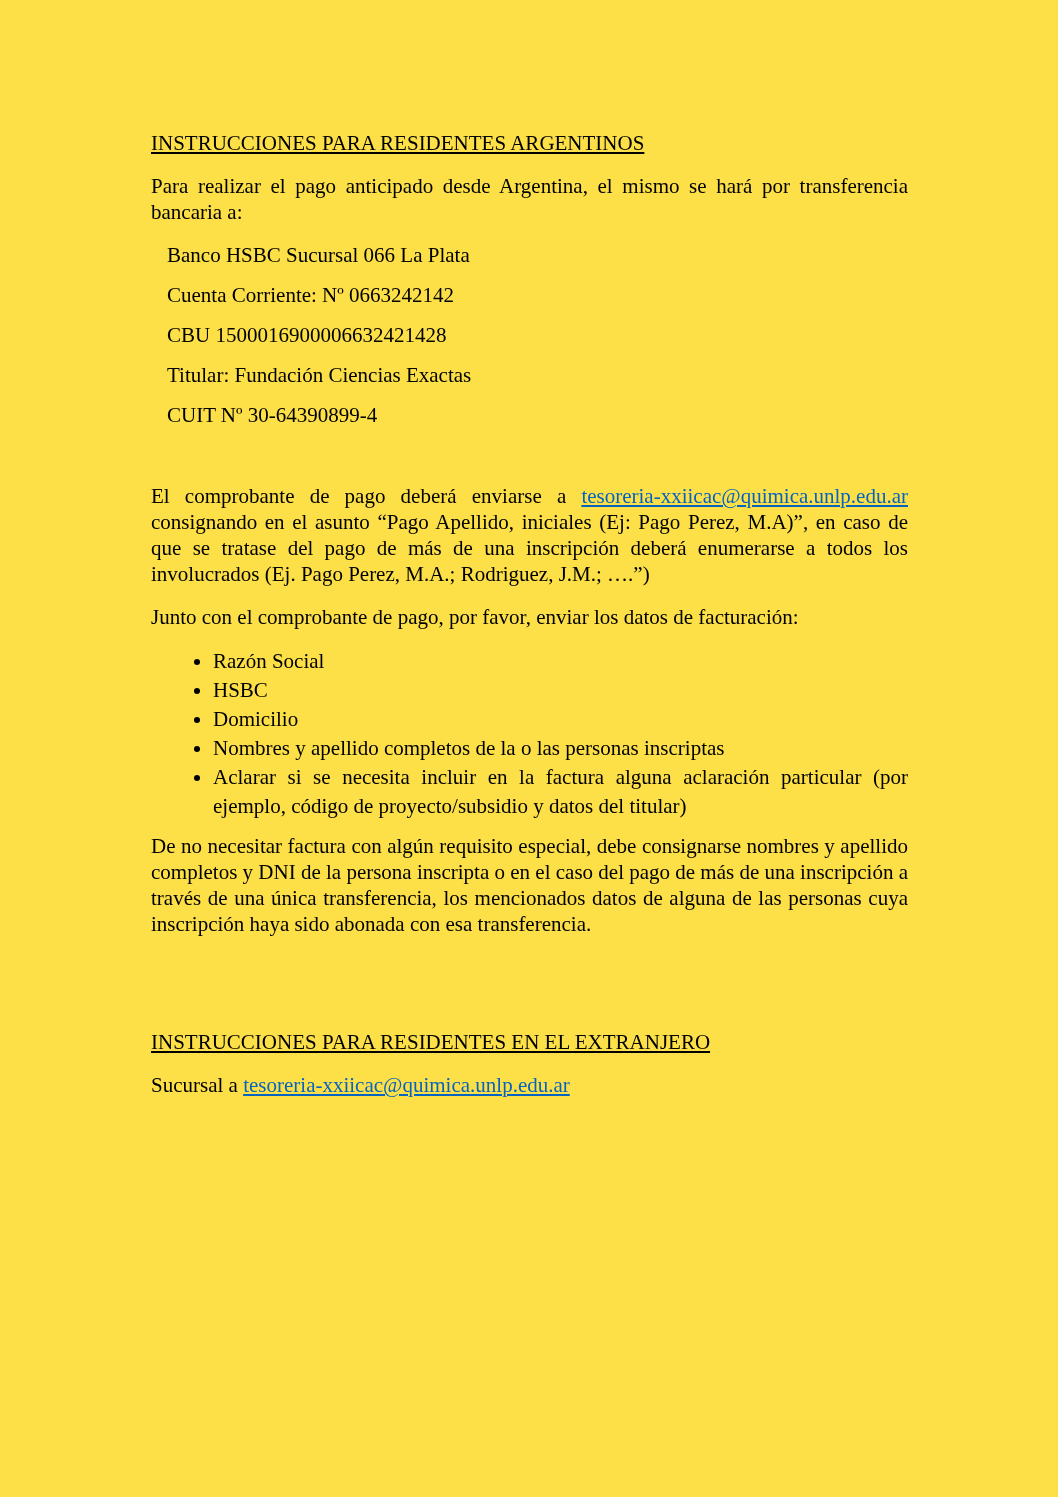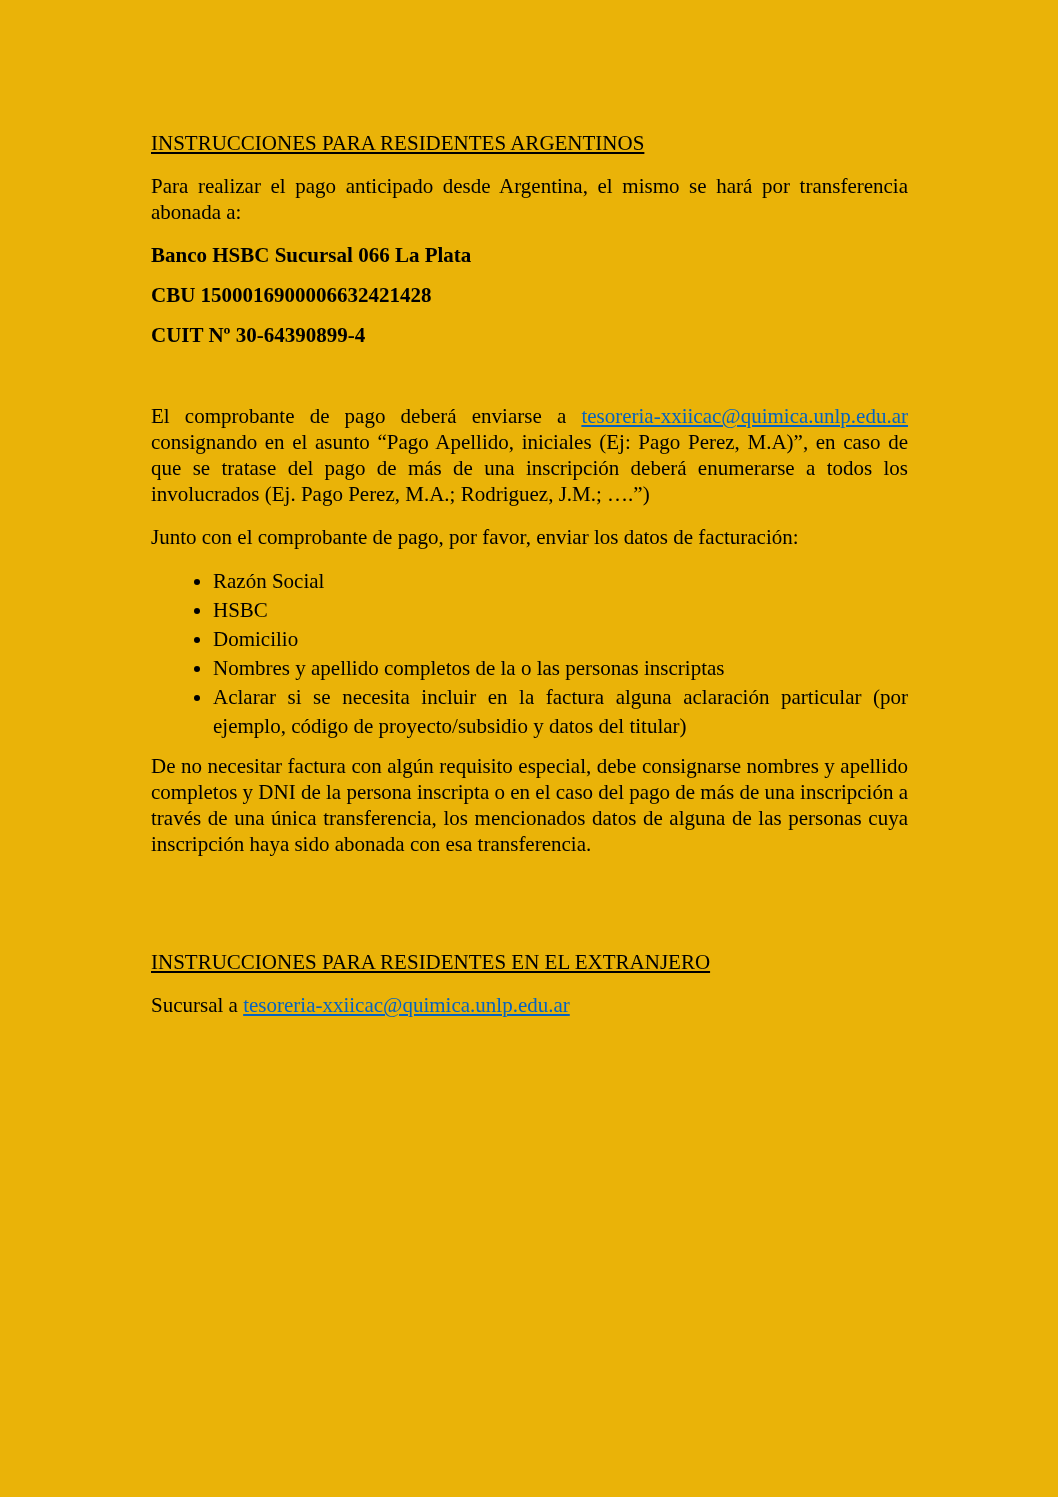--- a/index.html
+++ b/index.html
@@ -4,21 +4,21 @@
 <style>
   html, body {
     margin: 0;
     padding: 0;
     background: #ffffff;
   }
   .page {
     position: relative;
     width: 1058px;
     height: 1497px;
-    background: #eab308;
+    background: #fde047;
     box-sizing: border-box;
     padding: 130px 150px 0 151px;
     font-family: "Liberation Serif", serif;
     font-size: 21px;
     line-height: 26px;
     color: #000000;
     overflow: hidden;
   }
   .heading {
     font-size: 21px;
@@ -26,22 +26,22 @@
     text-decoration: underline;
     margin: 0 0 17px 0;
   }
   p {
     margin: 0 0 17px 0;
   }
   p.justify {
     text-align: justify;
   }
   p.bank-line {
-    font-weight: bold;
-    margin: 0 0 14px 0;
+    font-weight: normal;
+    margin: 0 0 14px 16px;
   }
   ul.billing-list {
     margin: 8px 0 12px 0;
     padding: 0 0 0 62px;
     list-style: disc outside;
     line-height: 29px;
   }
   ul.billing-list li {
     margin: 0;
     padding: 0;
@@ -57,27 +57,29 @@
   .spacer-b { height: 34px; }
   .spacer-c { height: 41px; }
 </style>
 </head>
 <body>
 
 <div class="page">
 
   <div class="heading">INSTRUCCIONES PARA RESIDENTES ARGENTINOS</div>
 
-  <p class="justify">Para realizar el pago anticipado desde Argentina, el mismo se hará por transferencia abonada a:</p>
+  <p class="justify">Para realizar el pago anticipado desde Argentina, el mismo se hará por transferencia bancaria a:</p>
 
   <p class="bank-line">Banco HSBC Sucursal 066 La Plata</p>
 
+  <p class="bank-line">Cuenta Corriente: Nº 0663242142</p>
 
   <p class="bank-line">CBU 1500016900006632421428</p>
 
+  <p class="bank-line">Titular: Fundación Ciencias Exactas</p>
 
   <p class="bank-line">CUIT Nº 30-64390899-4</p>
 
   <div class="spacer-a"></div>
 
   <p class="justify"><span>El comprobante de pago deberá enviarse a </span><a class="email-link">tesoreria-xxiicac@quimica.unlp.edu.ar</a><span> consignando en el asunto “Pago Apellido, iniciales (Ej: Pago Perez, M.A)”, en caso de que se tratase del pago de más de una inscripción deberá enumerarse a todos los involucrados (Ej. Pago Perez, M.A.; Rodriguez, J.M.; ….”)</span></p>
 
   <p>Junto con el comprobante de pago, por favor, enviar los datos de facturación:</p>
 
   <ul class="billing-list">

